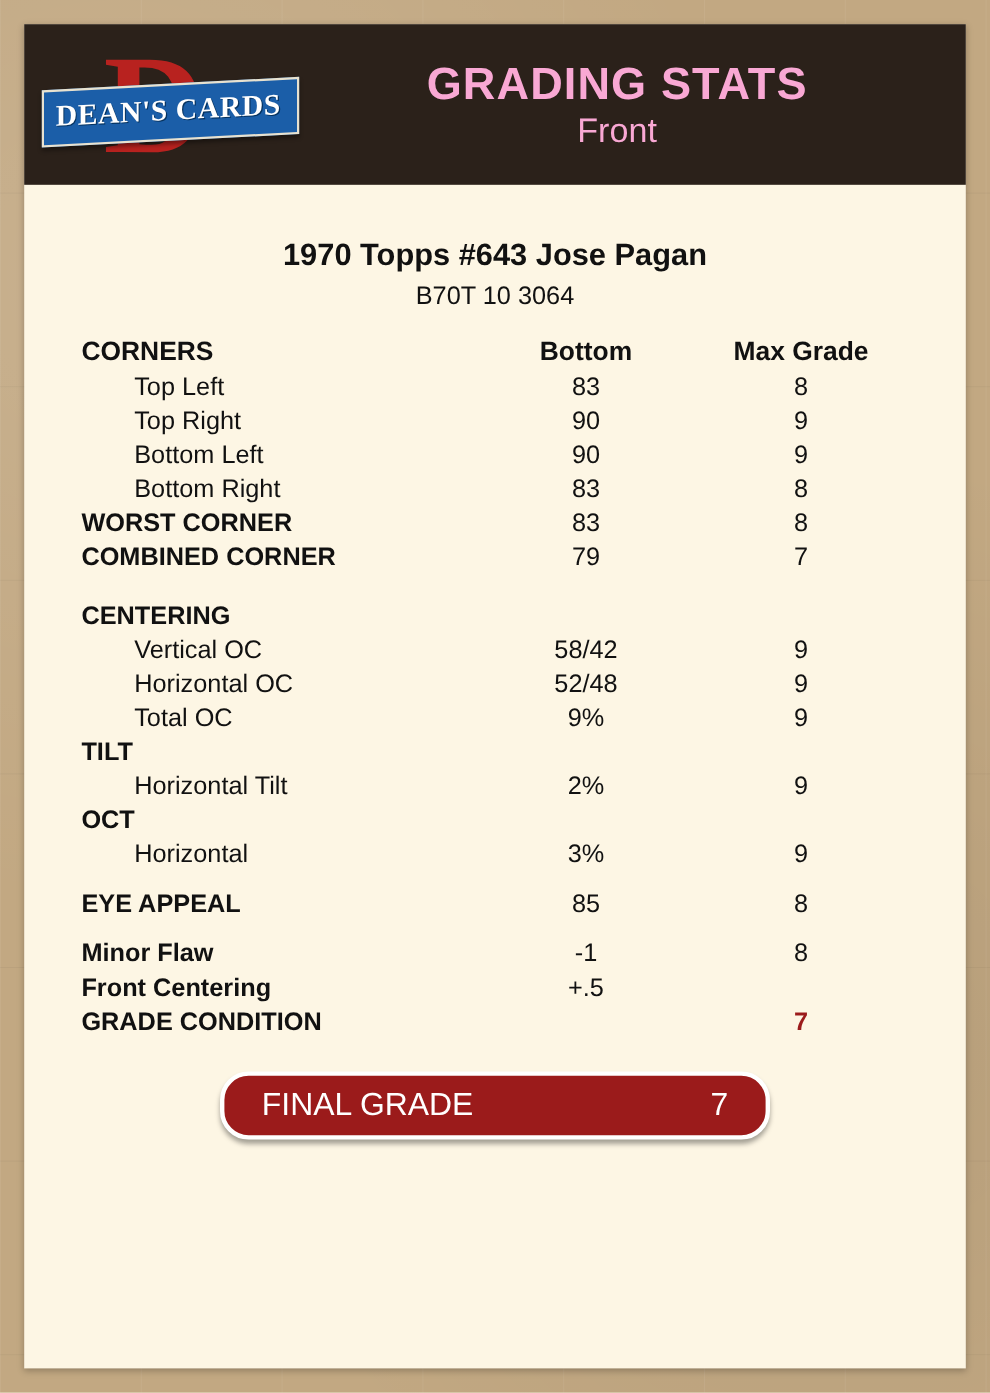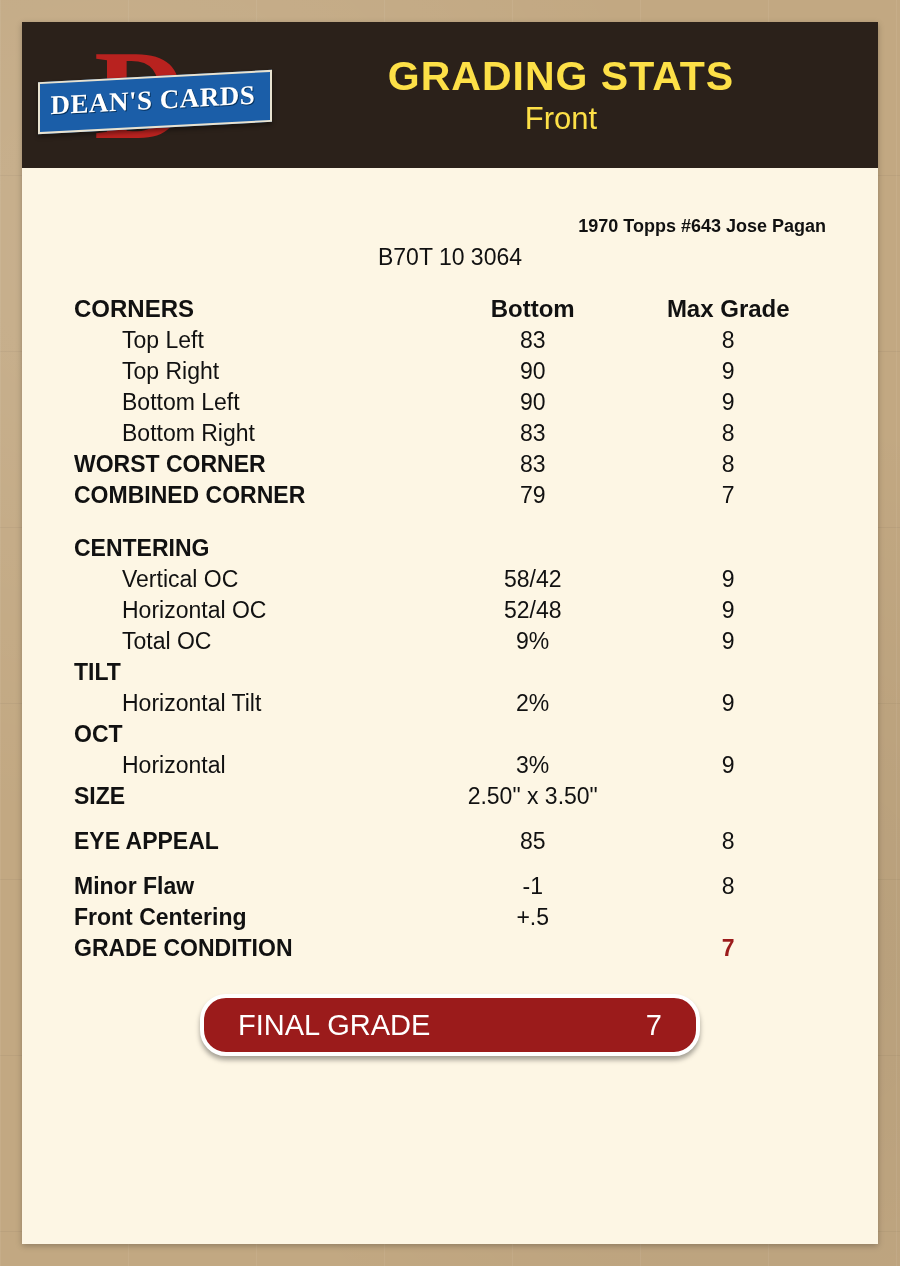--- a/index.html
+++ b/index.html
@@ -86,43 +86,43 @@
     color: #ffffff;
     font-family: "Liberation Serif", serif;
     font-weight: bold;
     font-size: 27px;
     letter-spacing: 0.5px;
     text-shadow: 1px 1px 0 #06325e;
   }
   .header-titles {
     flex: 1;
     text-align: center;
-    color: #fde047;
+    color: #f9a8d4;
     padding-right: 40px;
   }
   .header-title {
     font-size: 41px;
     font-weight: bold;
     letter-spacing: 1px;
     line-height: 48px;
   }
   .header-subtitle {
     font-size: 31px;
     line-height: 38px;
     font-weight: normal;
   }
 
   
   .content {
     padding: 28px 52px 0 52px;
     color: #111111;
   }
   .card-title {
-    text-align: right;
-    font-size: 18px;
+    text-align: center;
+    font-size: 28px;
     font-weight: bold;
     margin-top: 20px;
   }
   .card-sub {
     text-align: center;
     font-size: 23px;
     margin-top: 7px;
     margin-bottom: 22px;
   }
 
@@ -271,25 +271,20 @@
           <td class="col-label bold">OCT</td>
           <td class="col-value"></td>
           <td class="col-grade"></td>
         </tr>
         <tr>
           <td class="col-label indent">Horizontal</td>
           <td class="col-value">3%</td>
           <td class="col-grade">9</td>
         </tr>
 
-        <tr>
-          <td class="col-label bold">SIZE</td>
-          <td class="col-value">2.50" x 3.50"</td>
-          <td class="col-grade"></td>
-        </tr>
 
         <tr class="spacer-sm">
             <td colspan="3"></td>
           </tr>
 
         <tr>
           <td class="col-label bold">EYE APPEAL</td>
           <td class="col-value">85</td>
           <td class="col-grade">8</td>
         </tr>

